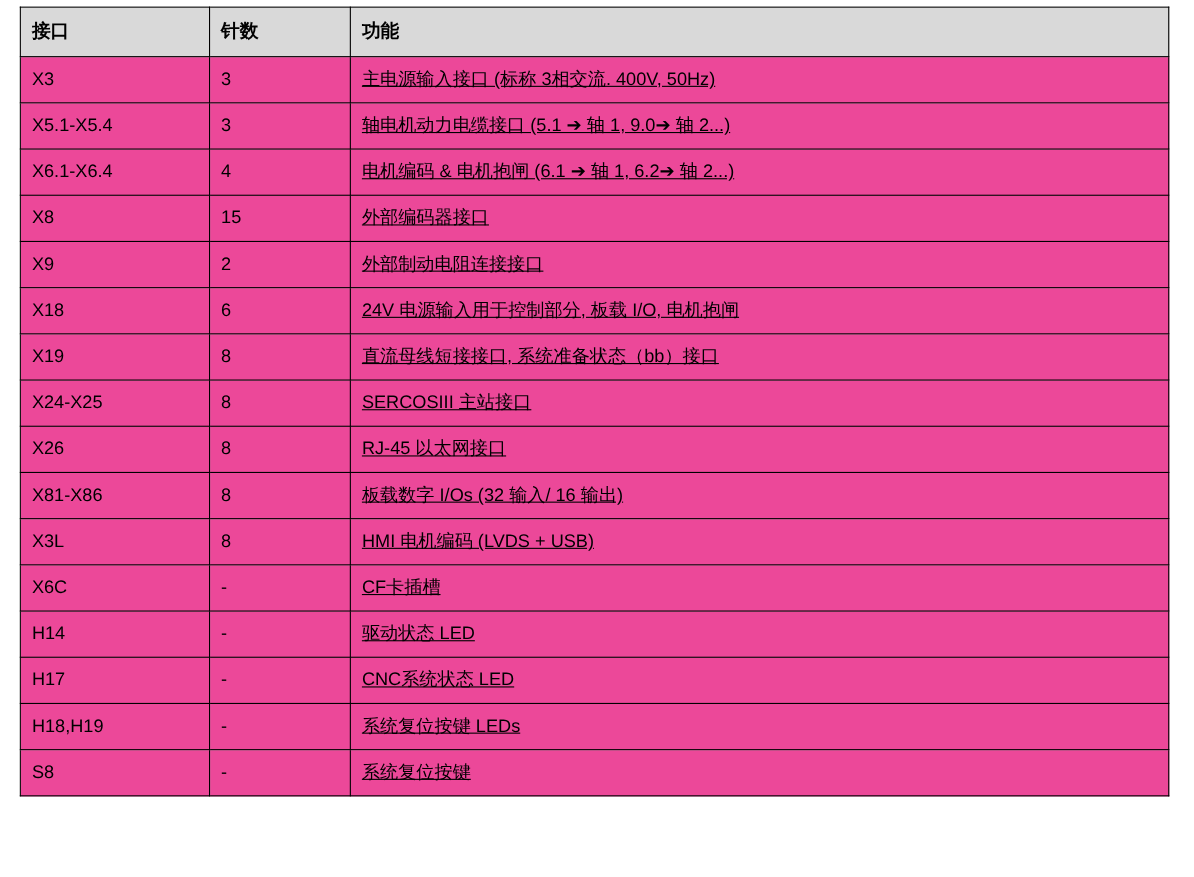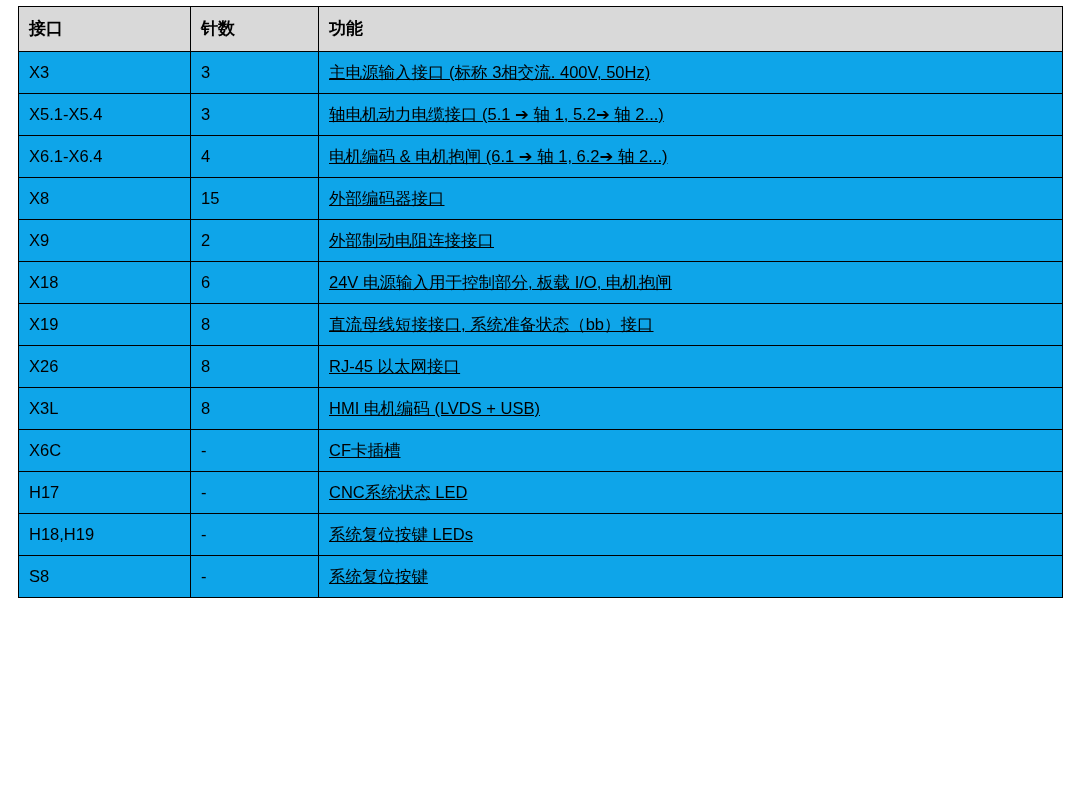--- a/index.html
+++ b/index.html
@@ -45,21 +45,21 @@
     line-height: 1.25;
     white-space: nowrap;
   }
   table.conn-table thead th {
     background: #d9d9d9;
     font-weight: bold;
     font-size: 17px;
     height: 44px;
   }
   table.conn-table tbody td {
-    background: #0ea5e9;
+    background: #ec4899;
     margin-left: 28px;
   }
   
   .cjk-mix {
     font-family: "Liberation Sans", "DejaVu Sans", sans-serif;
     text-decoration: underline;
   }
 </style>
 </head>
 <body>
@@ -81,21 +81,21 @@
     <tbody id="table-body">
 
     <tr>
           <td>X3</td>
           <td>3</td>
           <td class="cjk-mix">主电源输入接口 (标称 3相交流. 400V, 50Hz)</td>
         </tr>
         <tr>
           <td>X5.1-X5.4</td>
           <td>3</td>
-          <td class="cjk-mix">轴电机动力电缆接口 (5.1 ➔ 轴 1, 5.2➔ 轴 2...)</td>
+          <td class="cjk-mix">轴电机动力电缆接口 (5.1 ➔ 轴 1, 9.0➔ 轴 2...)</td>
         </tr>
         <tr>
           <td>X6.1-X6.4</td>
           <td>4</td>
           <td class="cjk-mix">电机编码 &amp; 电机抱闸 (6.1 ➔ 轴 1, 6.2➔ 轴 2...)</td>
         </tr>
         <tr>
           <td>X8</td>
           <td>15</td>
           <td class="cjk-mix">外部编码器接口</td>
@@ -109,33 +109,48 @@
           <td>X18</td>
           <td>6</td>
           <td class="cjk-mix">24V 电源输入用于控制部分, 板载 I/O, 电机抱闸</td>
         </tr>
         <tr>
           <td>X19</td>
           <td>8</td>
           <td class="cjk-mix">直流母线短接接口, 系统准备状态（bb）接口</td>
         </tr>
         <tr>
+          <td>X24-X25</td>
+          <td>8</td>
+          <td class="cjk-mix">SERCOSIII 主站接口</td>
+        </tr>
+        <tr>
           <td>X26</td>
           <td>8</td>
           <td class="cjk-mix">RJ-45 以太网接口</td>
+        </tr>
+        <tr>
+          <td>X81-X86</td>
+          <td>8</td>
+          <td class="cjk-mix">板载数字 I/Os (32 输入/ 16 输出)</td>
         </tr>
         <tr>
           <td>X3L</td>
           <td>8</td>
           <td class="cjk-mix">HMI 电机编码 (LVDS + USB)</td>
         </tr>
         <tr>
           <td>X6C</td>
           <td>-</td>
           <td class="cjk-mix">CF卡插槽</td>
+        </tr>
+        <tr>
+          <td>H14</td>
+          <td>-</td>
+          <td class="cjk-mix">驱动状态 LED</td>
         </tr>
         <tr>
           <td>H17</td>
           <td>-</td>
           <td class="cjk-mix">CNC系统状态 LED</td>
         </tr>
         <tr>
           <td>H18,H19</td>
           <td>-</td>
           <td class="cjk-mix">系统复位按键 LEDs</td>

